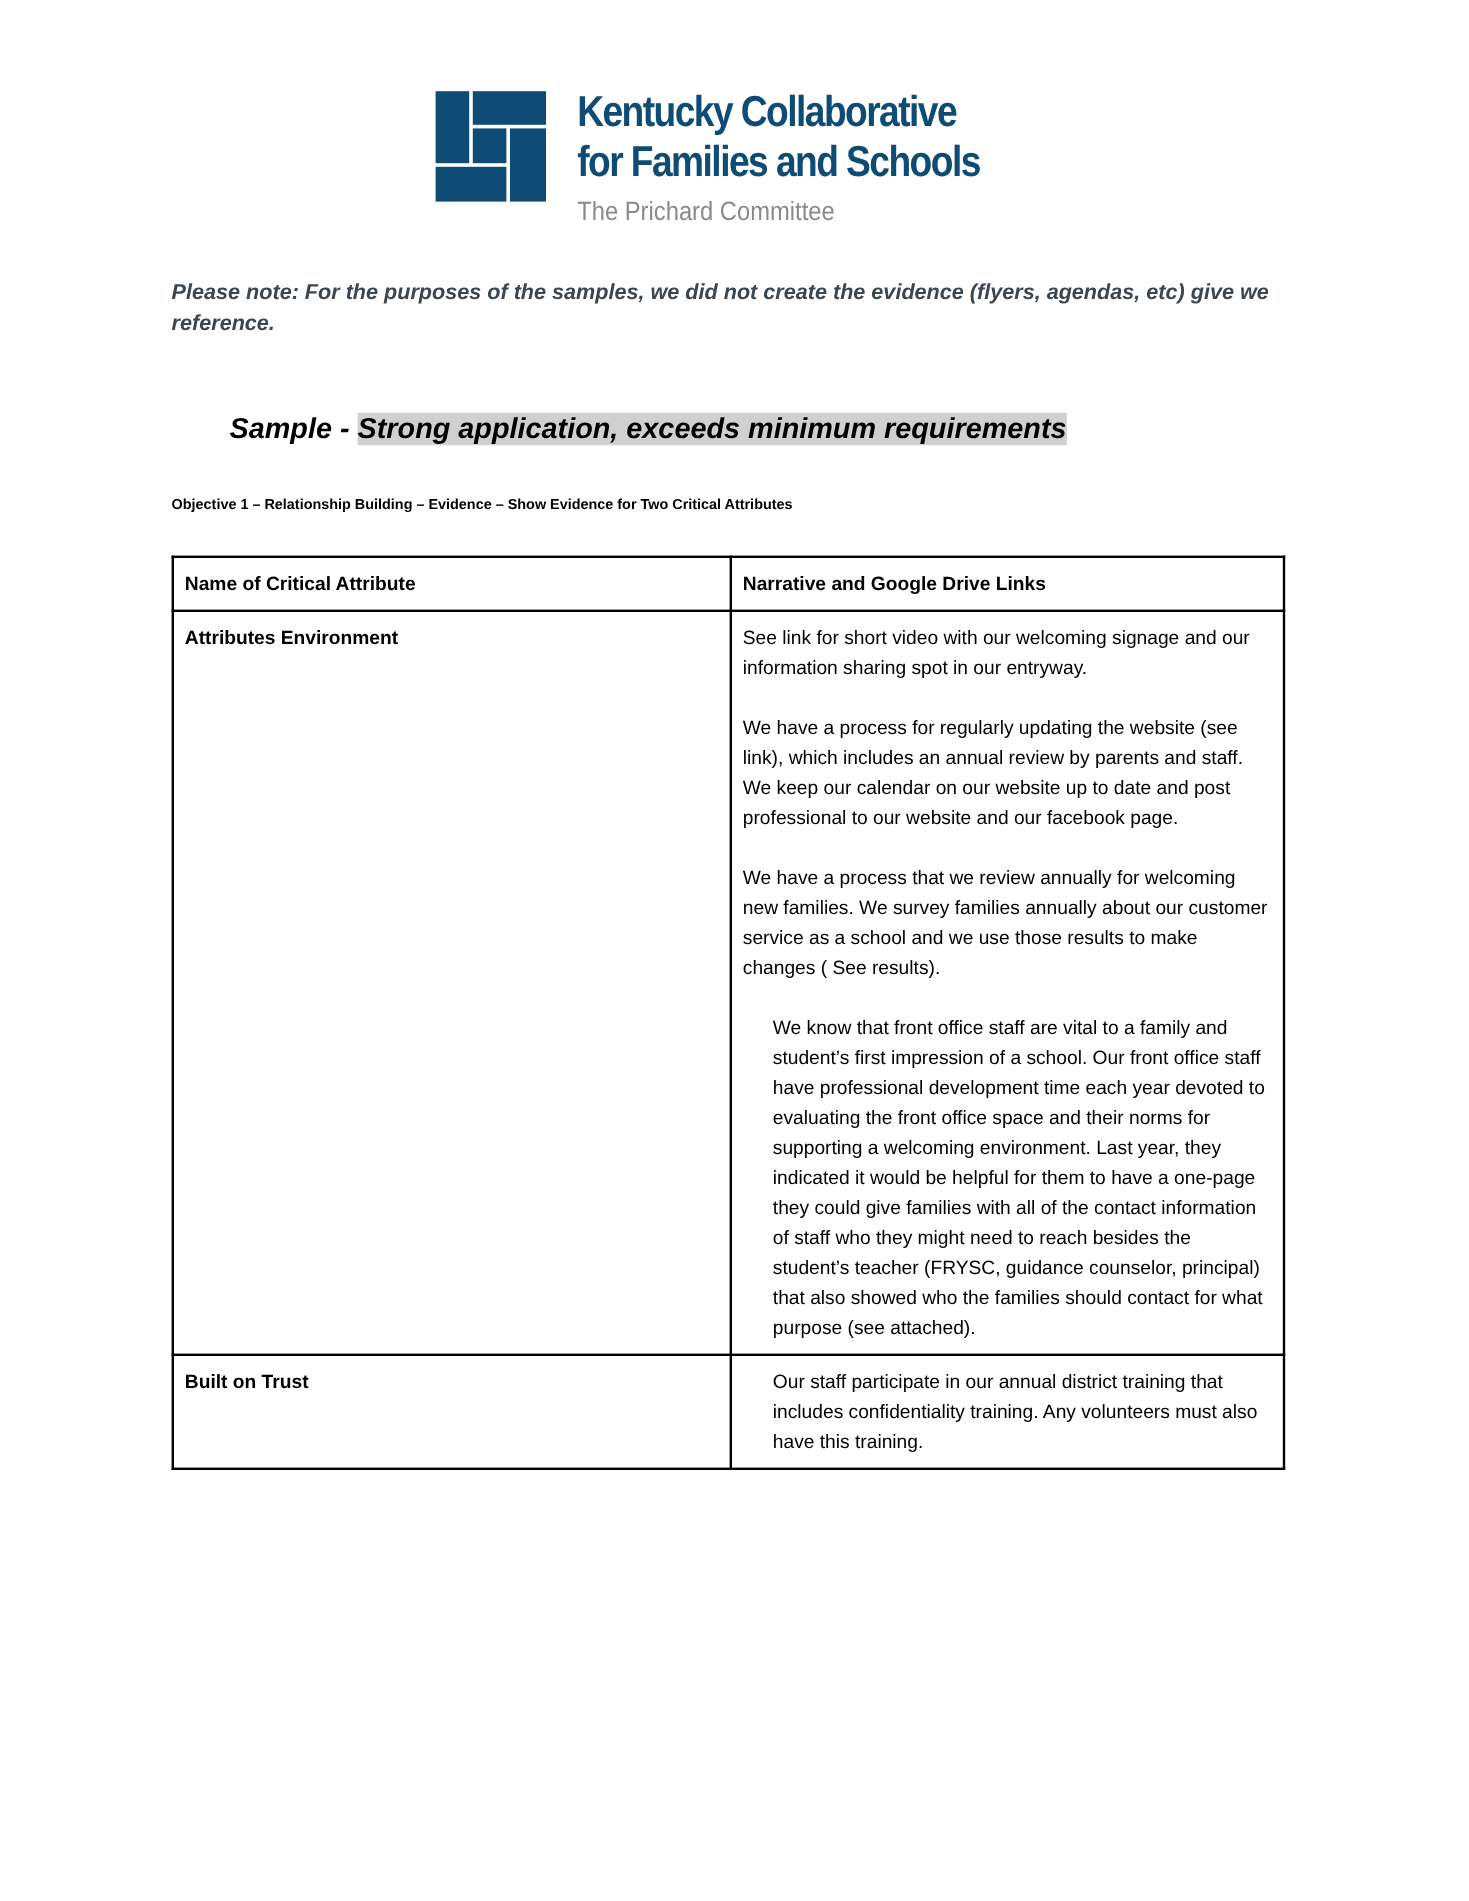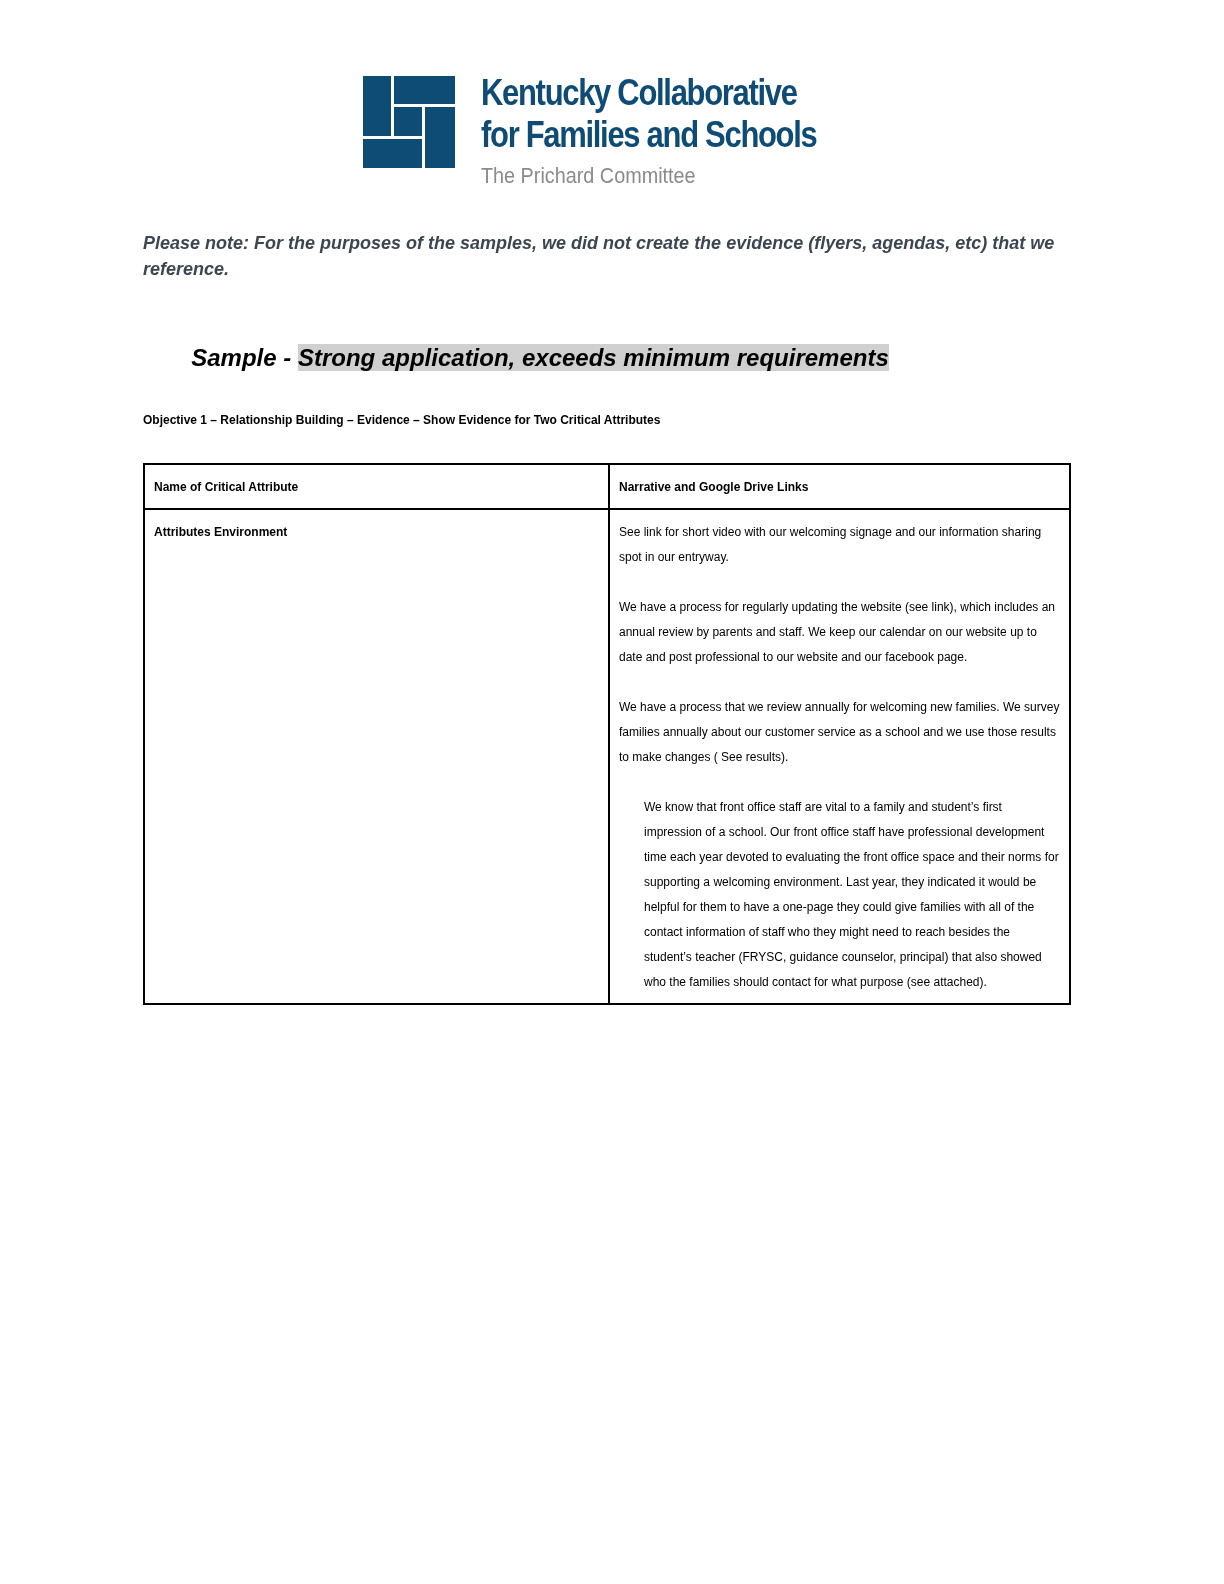--- a/index.html
+++ b/index.html
@@ -8,21 +8,21 @@
   .logo-mark { position:absolute; left:0; top:0; width:92px; height:92px; }
   .logo-mark div { position:absolute; background:#0f4c75; }
   .logo-line1, .logo-line2 { position:absolute; left:118px; font-weight:bold; color:#0f4c75; font-size:36px; letter-spacing:-1.5px; line-height:36px; white-space:nowrap; transform:scaleX(0.86); transform-origin:left; }
   .logo-line1 { top:-1px; }
   .logo-line2 { top:41px; }
   .logo-sub { position:absolute; left:118px; top:88px; color:#8a8a8a; font-size:22px; line-height:24px; white-space:nowrap; transform:scaleX(0.9); transform-origin:left; }
   .note { position:absolute; left:143px; top:230px; width:920px; font-size:18px; line-height:26px; font-style:italic; font-weight:bold; color:#3c4650; }
   .title { position:absolute; left:0; width:1080px; top:342px; text-align:center; font-size:24px; line-height:32px; font-style:italic; font-weight:bold; }
   .title .hl { background:#d0d0d0; }
   .objective { position:absolute; left:143px; top:406px; width:900px; font-size:12px; line-height:28px; font-weight:bold; }
-  table.evidence { position:absolute; left:143px; top:463px; width:928px; border-collapse:collapse; font-size:12px; line-height:25px; }
+  table.evidence { position:absolute; left:143px; top:463px; width:928px; border-collapse:collapse; font-size:16px; line-height:25px; }
   table.evidence td, table.evidence th { border:2px solid #000; vertical-align:top; text-align:left; padding:10px 9px 8px 9px; }
   table.evidence th { font-weight:bold; }
   table.evidence td.attr { font-weight:bold; width:445px; }
   .para { margin:0 0 25px 0; }
   .para:last-child { margin-bottom:0;margin-left:25px; }
 </style>
 </head>
 <body>
 
 <div class="logo">
@@ -31,35 +31,41 @@
     <div style="left:31px;top:0;width:61px;height:28px;"></div>
     <div style="left:31px;top:31px;width:28px;height:29px;"></div>
     <div style="left:62px;top:31px;width:30px;height:61px;"></div>
     <div style="left:0;top:63px;width:59px;height:29px;"></div>
   </div>
   <div class="logo-line1">Kentucky Collaborative</div>
   <div class="logo-line2">for Families and Schools</div>
   <div class="logo-sub">The Prichard Committee</div>
 </div>
 
-<div class="note">Please note: For the purposes of the samples, we did not create the evidence (flyers, agendas, etc) that we reference.</div>
+<div class="note">Please note: For the purposes of the samples, we did not create the evidence (flyers, agendas, etc) give we reference.</div>
 
 <div class="title"><span>Sample - </span><span class="hl">Strong application, exceeds minimum requirements</span></div>
 
 <div class="objective">Objective 1  – Relationship Building – Evidence – Show Evidence for Two Critical Attributes</div>
 
 <table class="evidence">
   <tbody>
       <tr>
     <th style="width:445px;">Name of Critical Attribute</th>
     <th>Narrative and Google Drive Links</th>
   </tr>
   <tr>
     <td class="attr">Attributes Environment</td>
     <td>
       <p class="para">See link for short video with our welcoming signage and our information sharing spot in our entryway.</p>
       <p class="para">We have a process for regularly updating the website (see link), which includes an annual review by parents and staff.  We keep our calendar on our website up to date and post professional to our website and our facebook page.</p>
       <p class="para">We have a process that we review annually for welcoming new families.  We survey families annually about our customer service as a school and we use those results to make changes ( See results).</p>
       <p class="para">We know that front office staff are vital to a family and student’s first impression of a school.  Our front office staff have professional development time each year devoted to evaluating the front office space and their norms for supporting a welcoming environment.  Last year, they indicated it would be helpful for them to have a one-page they could give families with all of the contact information of staff who they might need to reach besides the student’s teacher (FRYSC, guidance counselor, principal) that also showed who the families should contact for what purpose (see attached).</p>
     </td>
   </tr>
+  <tr>
+    <td class="attr">Built on Trust</td>
+    <td>
+      <p class="para">Our staff participate in our annual district training that includes confidentiality training. Any volunteers must also have this training.</p>
+    </td>
+  </tr>
 </tbody>
   </table>
 
 </body></html>

